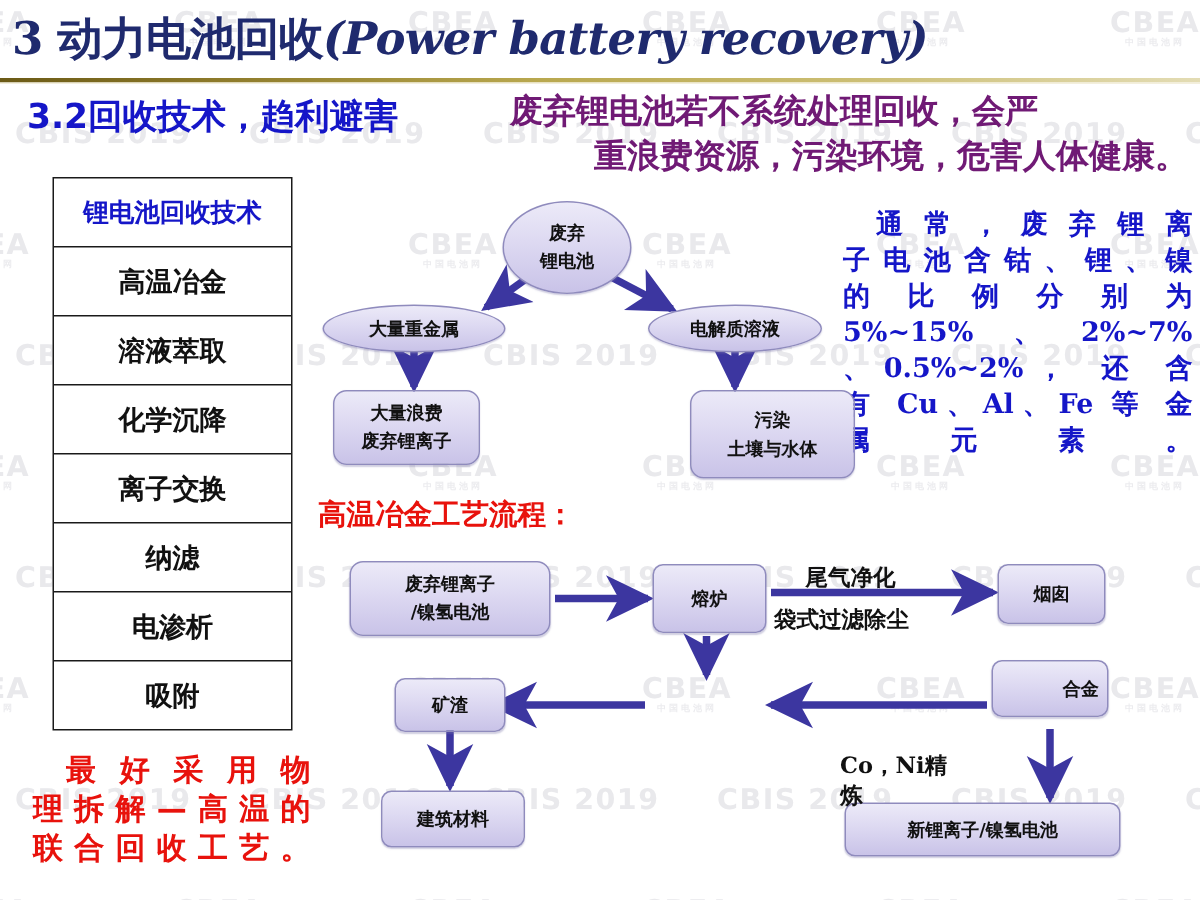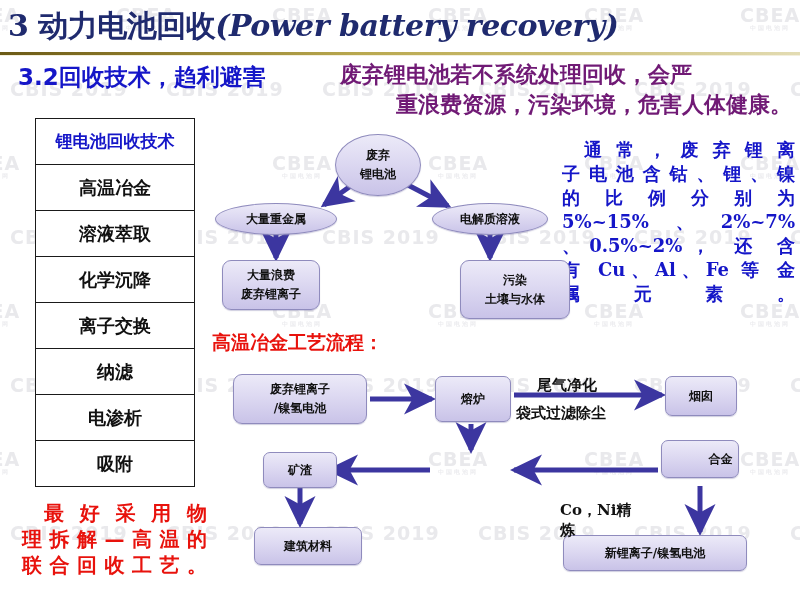--- a/index.html
+++ b/index.html
@@ -283,21 +283,21 @@
 
 
   <div class="node rrect-sm" style="left:661px;top:440px;width:78px;height:38px;padding-left:41px;">
     <span>合金</span>
   </div>
 
   <div class="node rrect-sm" style="left:263px;top:452px;width:74px;height:36px;">
     <span>矿渣</span>
   </div>
 
-  <div class="node rrect-sm" style="left:254px;top:527px;width:108px;height:38px;">
+  <div class="node rrect-sm" style="left:254px;top:527px;width:96px;height:38px;">
     <span>建筑材料</span>
   </div>
 
   <div class="node rrect-sm" style="left:563px;top:535px;width:184px;height:36px;">
     <span>新锂离子/镍氢电池</span>
   </div>
 
   <div class="edge-label" style="left:537px;top:376px;">
     <span>尾气净化</span>
   </div>

